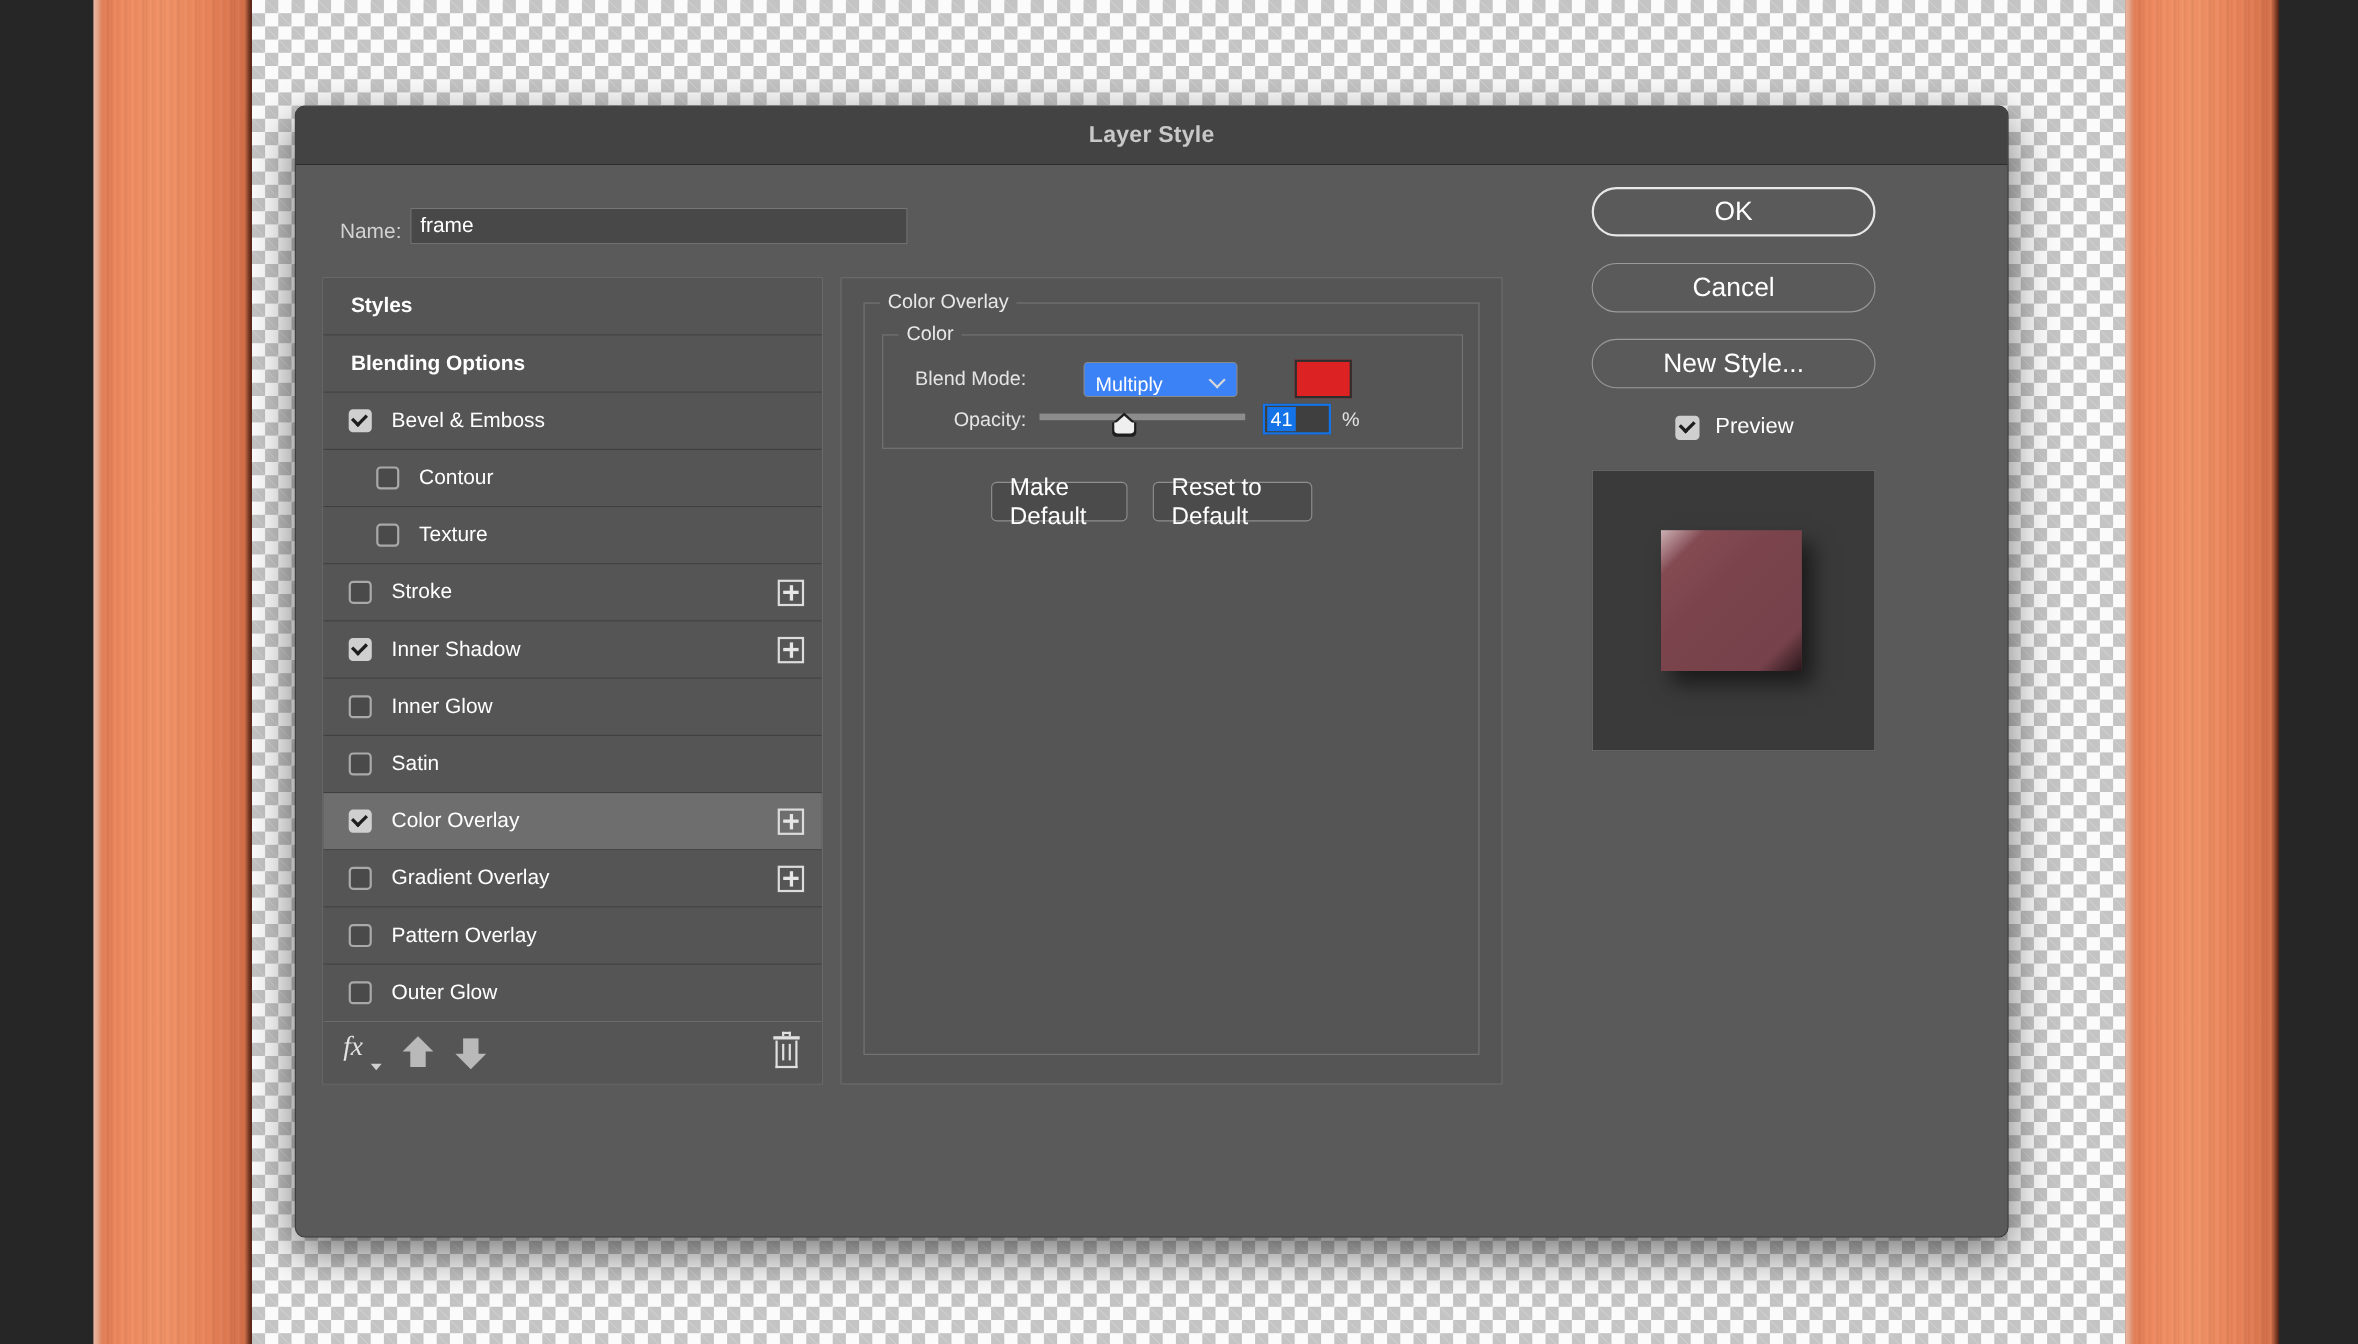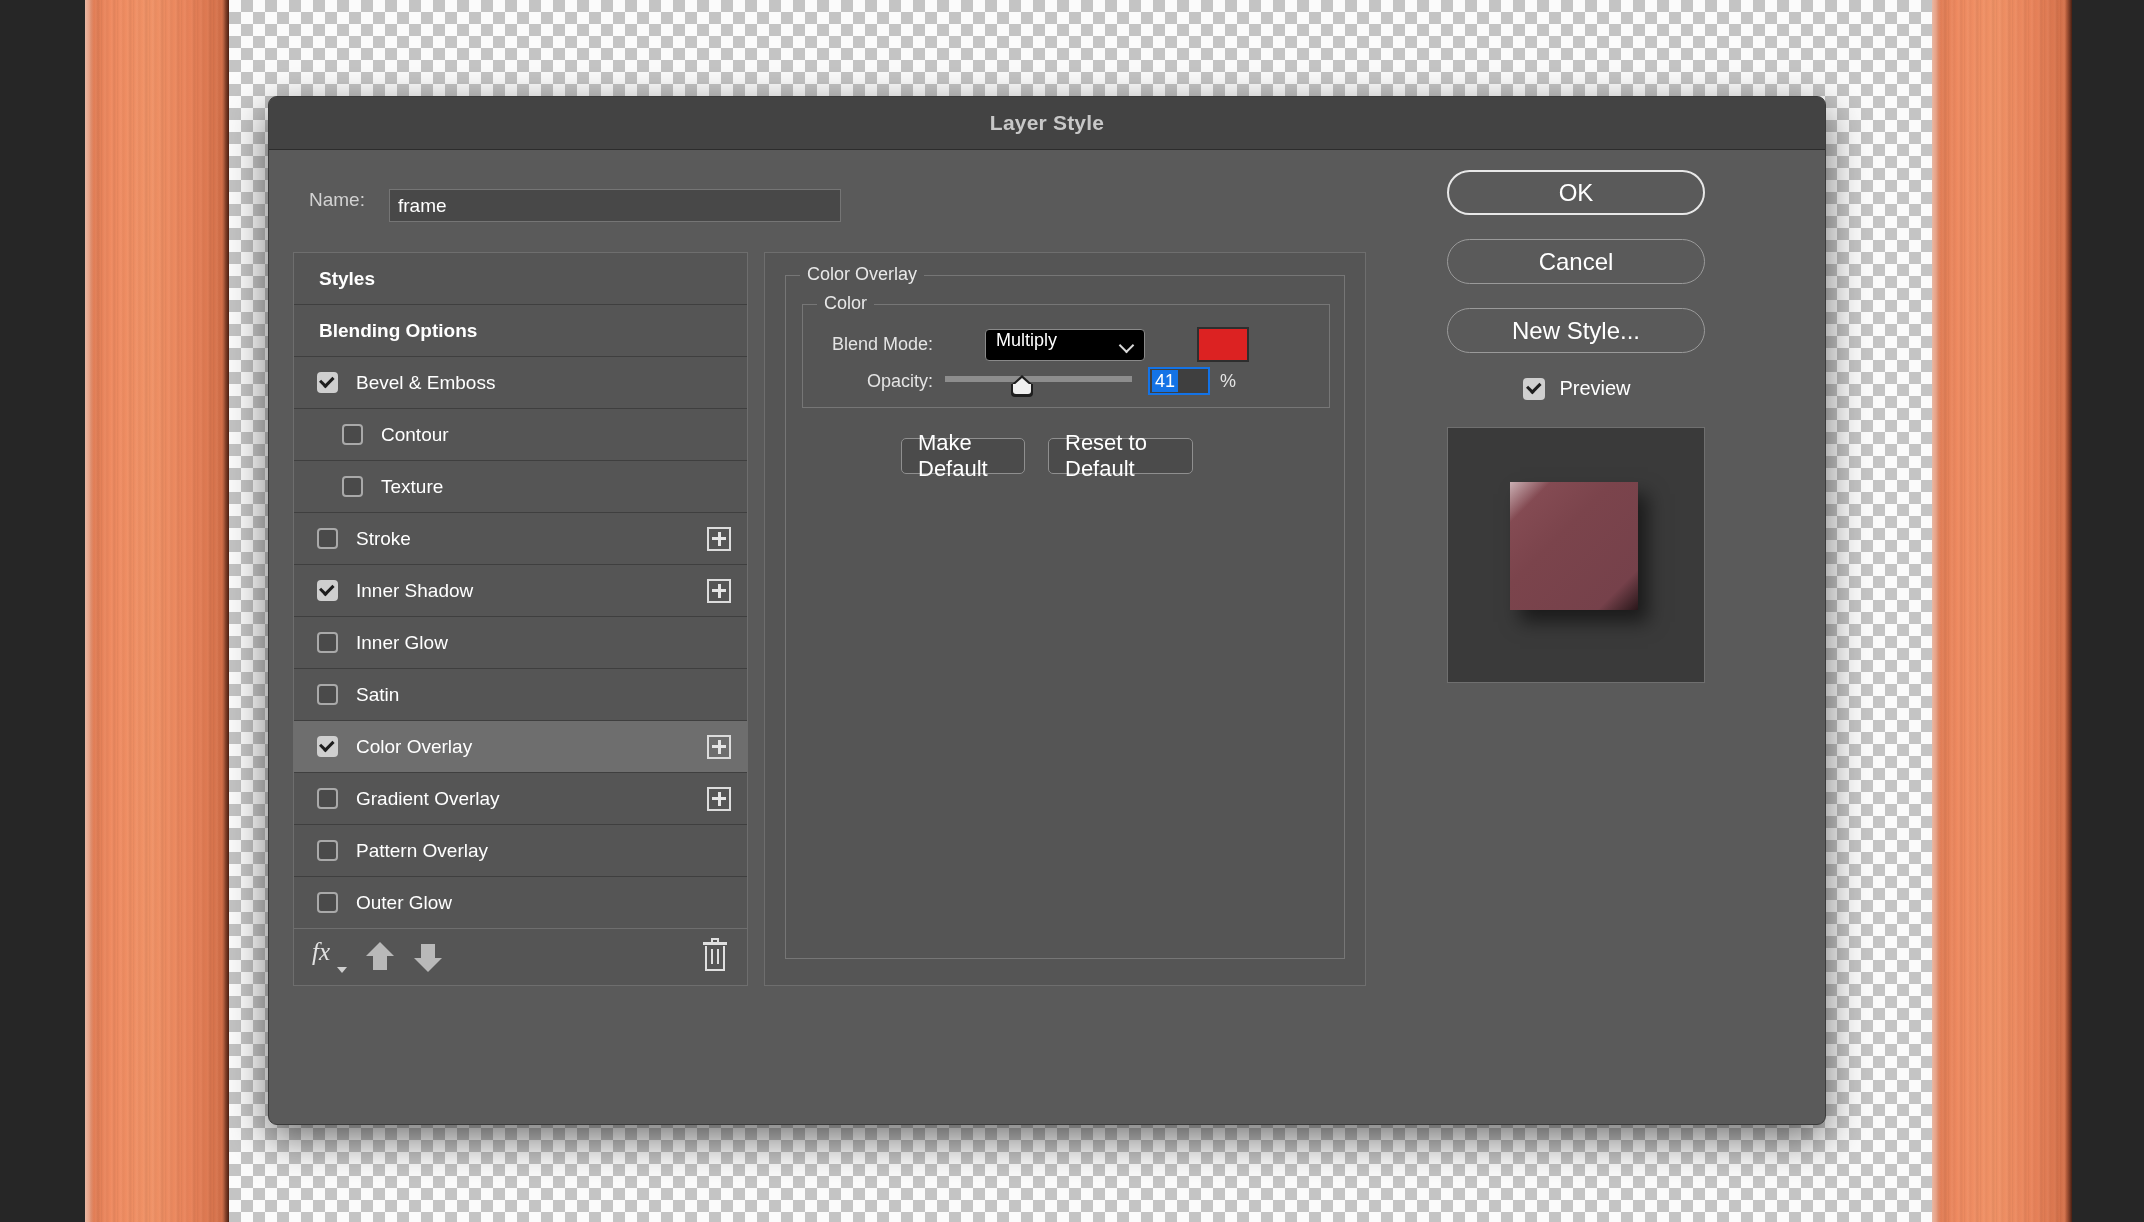--- a/index.html
+++ b/index.html
@@ -53,21 +53,21 @@
   .titlebar{
     height:52px;background:#434343;border-radius:8px 8px 0 0;
     border-bottom:1px solid #2c2c2c;
     display:flex;align-items:center;justify-content:center;
   }
   .titlebar .title{color:#c8c8c8;font-size:21px;font-weight:bold;letter-spacing:.2px;}
 
   .body{position:relative;height:975px;}
 
   
-  .name-row{position:absolute;left:40px;top:39px;display:flex;align-items:flex-start;gap:24px;}
+  .name-row{position:absolute;left:40px;top:39px;display:flex;align-items:flex-end;gap:8px;}
   .name-label{color:#d2d2d2;font-size:19px;}
   .name-input{
     width:452px;height:33px;background:#484848;border:1px solid #757575;
     color:#ffffff;font-size:19px;font-family:"Liberation Sans",sans-serif;
     padding:0 8px;box-sizing:border-box;outline:none;
   }
 
   
   .styles-panel{
     position:absolute;left:24px;top:102px;width:455px;height:734px;
@@ -149,22 +149,22 @@
     position:absolute;top:-12px;left:14px;background:#555555;padding:0 7px;
     color:#e8e8e8;font-size:18px;
   }
   .grp-outer{left:20px;top:22px;width:560px;height:684px;}
   .grp-inner{left:16px;top:28px;width:528px;height:104px;padding-left:32px;}
 
   .field-row{position:absolute;display:flex;align-items:center;}
   .fld-label{color:#e4e4e4;font-size:18px;text-align:right;}
 
   .select{
-    position:relative;width:160px;height:32px;background:#000000;border:1px solid #8a8a8a;
-    border-radius:4px;box-sizing:border-box;display:flex;align-items:flex-start;
+    position:relative;width:140px;height:32px;background:#3b82f6;border:1px solid #8a8a8a;
+    border-radius:4px;box-sizing:border-box;display:flex;align-items:flex-end;
   }
   .select .sv{color:#ffffff;font-size:18px;margin-left:10px;}
   .select .chev{
     position:absolute;right:12px;top:10px;width:9px;height:9px;
     border-right:2.5px solid #d8d8d8;border-bottom:2.5px solid #d8d8d8;transform:rotate(45deg);
   }
   .swatch{width:52px;height:35px;background:#dc2222;border:2px solid #2e2e2e;box-sizing:border-box;}
 
   .slider{position:relative;width:187px;height:28px;}
   .slider .track{position:absolute;left:0;top:9px;width:187px;height:6px;background:#8d8d8d;}

